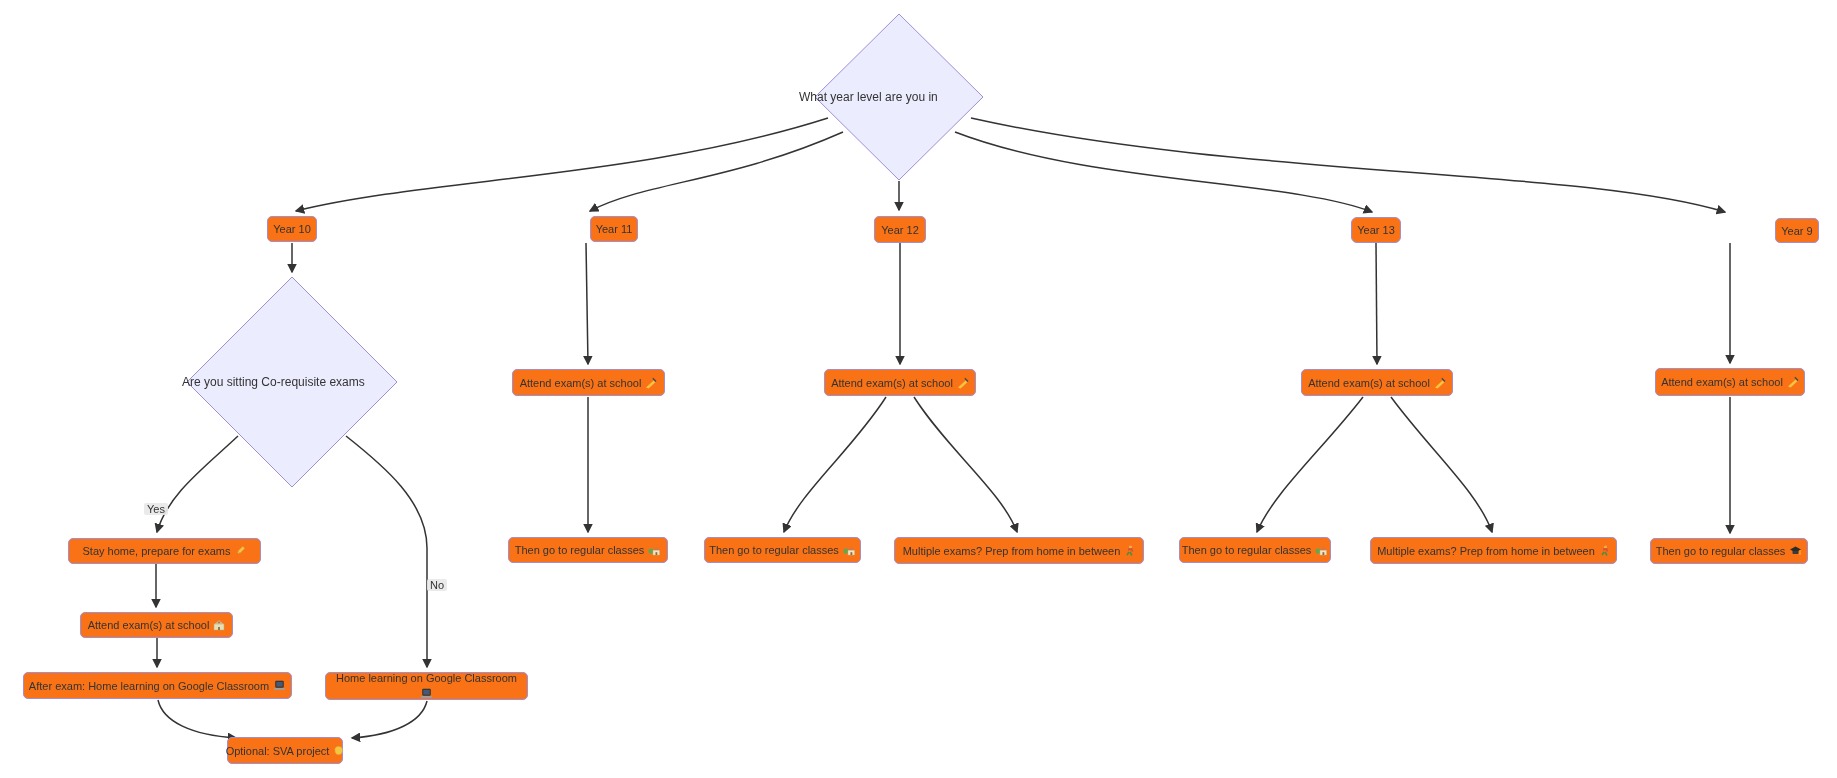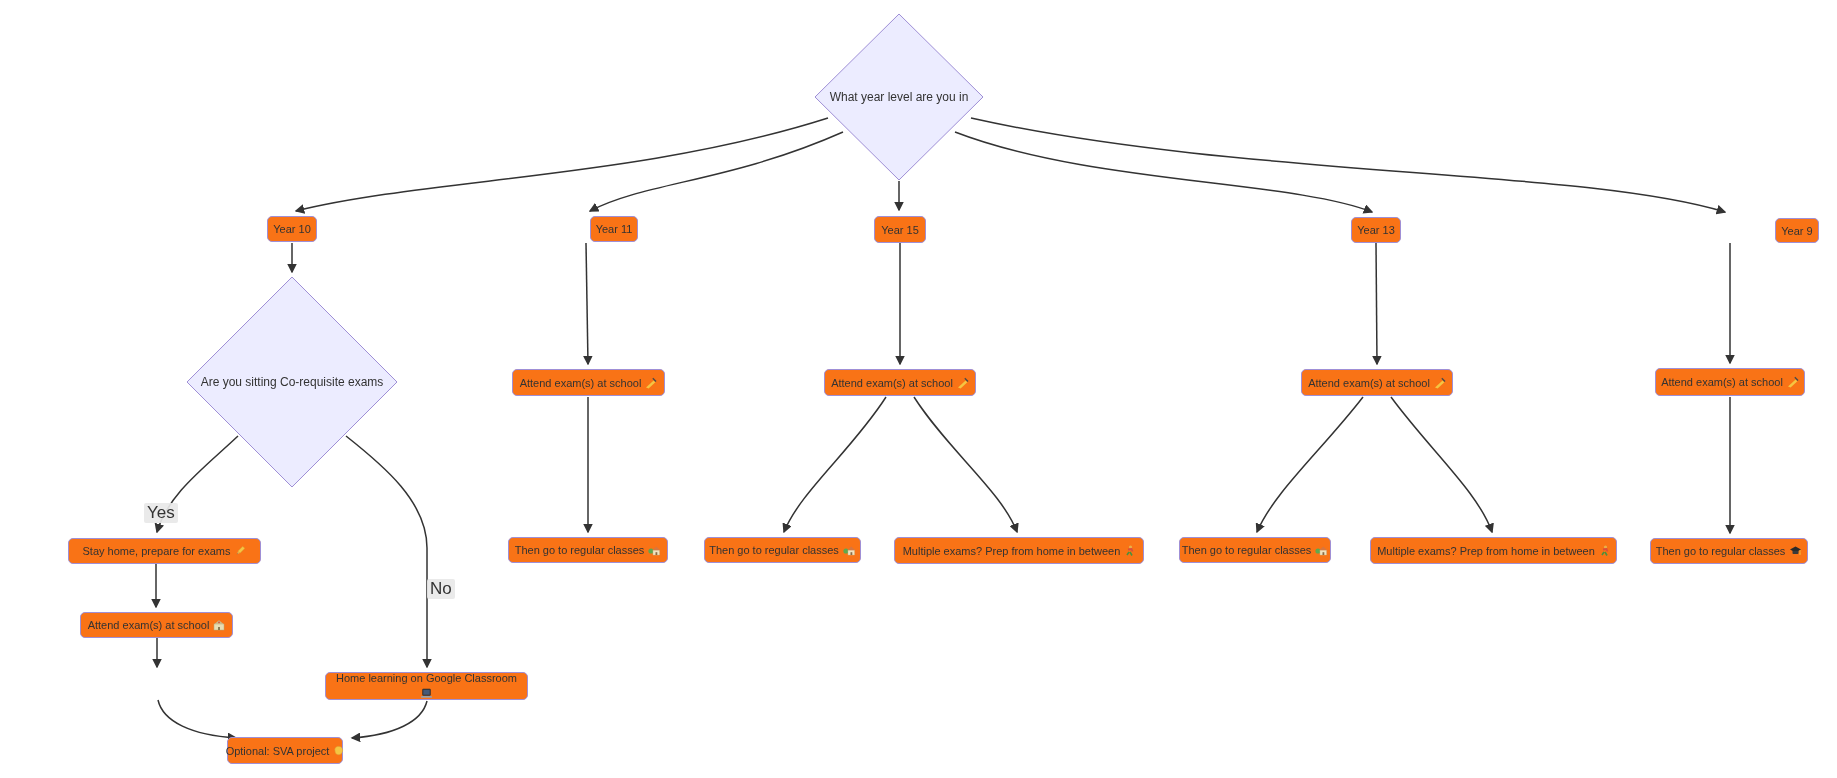--- a/index.html
+++ b/index.html
@@ -20,29 +20,28 @@
     border-radius:5px;
     display:flex;align-items:center;justify-content:center;
     gap:4px;
     font-size:11px;
     white-space:nowrap;
     padding:0 6px;
     color:#333333;
   }
   .decision-label{
     position:absolute;
-    text-align:center;
     font-size:12px;
     color:#333333;
     white-space:nowrap;
   }
   .edge-chip{
     position:absolute;
     background:rgba(232,232,232,0.92);
-    font-size:17px;
+    font-size:11px;
     color:#333333;
     padding:0 3px;
     border-radius:2px;
   }
   .ic{display:inline-flex;align-items:center;}
   .ic svg{display:block;}
 </style>
 </head>
 <body>
 
@@ -90,23 +89,23 @@
   <div class="edge-chip" style="left:144px;top:503px;">Yes</div>
   <div class="edge-chip" style="left:418px;top:579px;margin-left:9px;">No</div>
 
   <div class="node" style="left:267px;top:216px;width:50px;height:26px;">
     <span>Year 10</span>
   </div>
   <div class="node" style="left:562px;top:216px;width:48px;height:26px;margin-left:28px;">
     <span>Year 11</span>
   </div>
   <div class="node" style="left:874px;top:216px;width:52px;height:27px;">
-    <span>Year 15</span>
-  </div>
-  <div class="node" style="left:1351px;top:217px;width:50px;height:26px;">
+    <span>Year 12</span>
+  </div>
+  <div class="node" style="left:1351px;top:217px;width:50px;height:26px;border-radius:6px;">
     <span>Year 13</span>
   </div>
   <div class="node" style="left:1775px;top:218px;width:44px;height:25px;">
     <span>Year 9</span>
   </div>
 
   <div class="node" style="left:68px;top:538px;width:193px;height:26px;">
     <span>Stay home, prepare for exams</span>
     <span class="ic">
         <svg width="12" height="12" viewBox="0 0 12 12">
@@ -122,20 +121,30 @@
     <span>Attend exam(s) at school</span>
     <span class="ic">
         <svg width="12" height="12" viewBox="0 0 12 12">
           <rect x="1" y="5" width="10" height="6" fill="#e8ddb5" stroke="#b5a877" stroke-width="0.5"></rect>
           <polygon points="6,1.2 10.6,5 1.4,5" fill="#c9b98a"></polygon>
           <rect x="5" y="8" width="2" height="3" fill="#8a7a55"></rect>
           <rect x="5.2" y="2.6" width="1.6" height="1.6" fill="#d94f3d"></rect>
         </svg>
       </span>
   </div>
+  <div class="node" style="left:23px;top:672px;width:269px;height:27px;">
+    <span>After exam: Home learning on Google Classroom</span>
+    <span class="ic">
+        <svg width="13" height="12" viewBox="0 0 13 12">
+          <rect x="2.5" y="1" width="8" height="6.5" rx="0.8" fill="#3a3f44" stroke="#23272b" stroke-width="0.5"></rect>
+          <rect x="3.5" y="2" width="6" height="4.5" fill="#5b8dd9" opacity="0.35"></rect>
+          <rect x="1" y="8" width="11" height="1.8" rx="0.9" fill="#9aa0a6"></rect>
+        </svg>
+      </span>
+  </div>
   <div class="node" style="left:325px;top:672px;width:203px;height:28px;flex-direction:column;">
     <span>Home learning on Google Classroom</span>
     <span class="ic">
         <svg width="13" height="12" viewBox="0 0 13 12">
           <rect x="2.5" y="1" width="8" height="6.5" rx="0.8" fill="#3a3f44" stroke="#23272b" stroke-width="0.5"></rect>
           <rect x="3.5" y="2" width="6" height="4.5" fill="#5b8dd9" opacity="0.35"></rect>
           <rect x="1" y="8" width="11" height="1.8" rx="0.9" fill="#9aa0a6"></rect>
         </svg>
       </span>
   </div>

